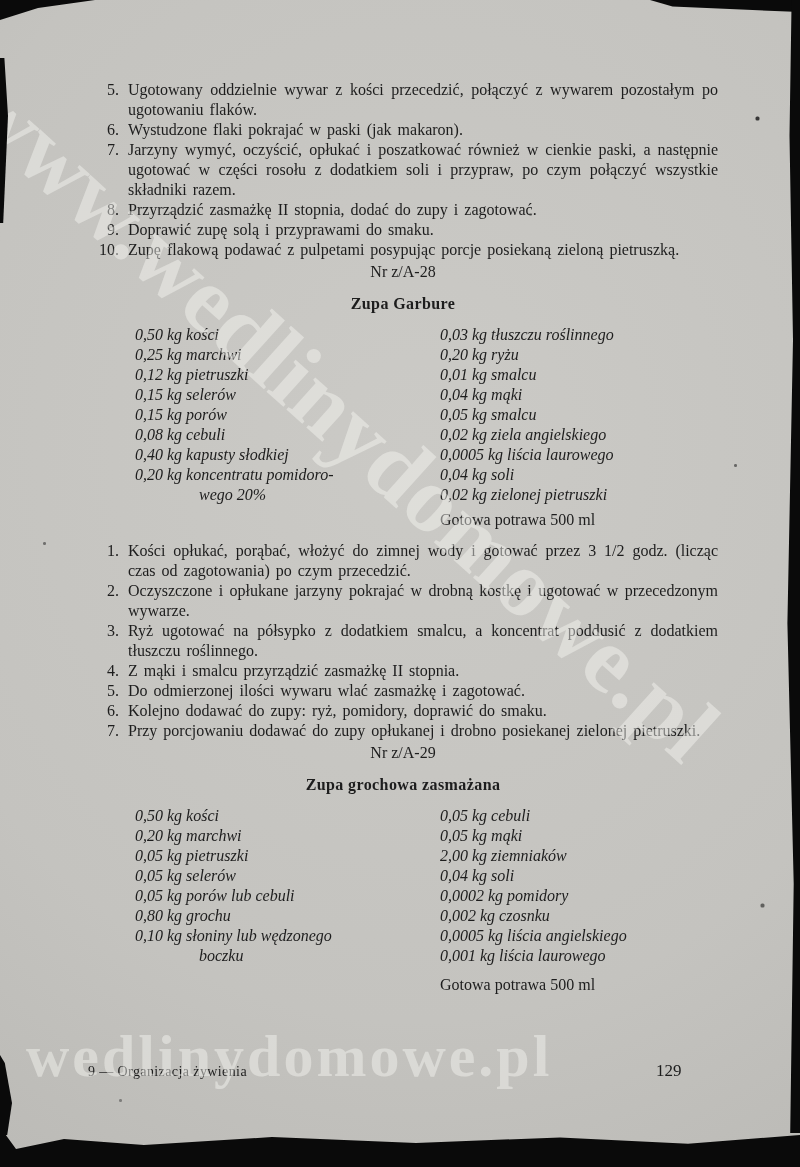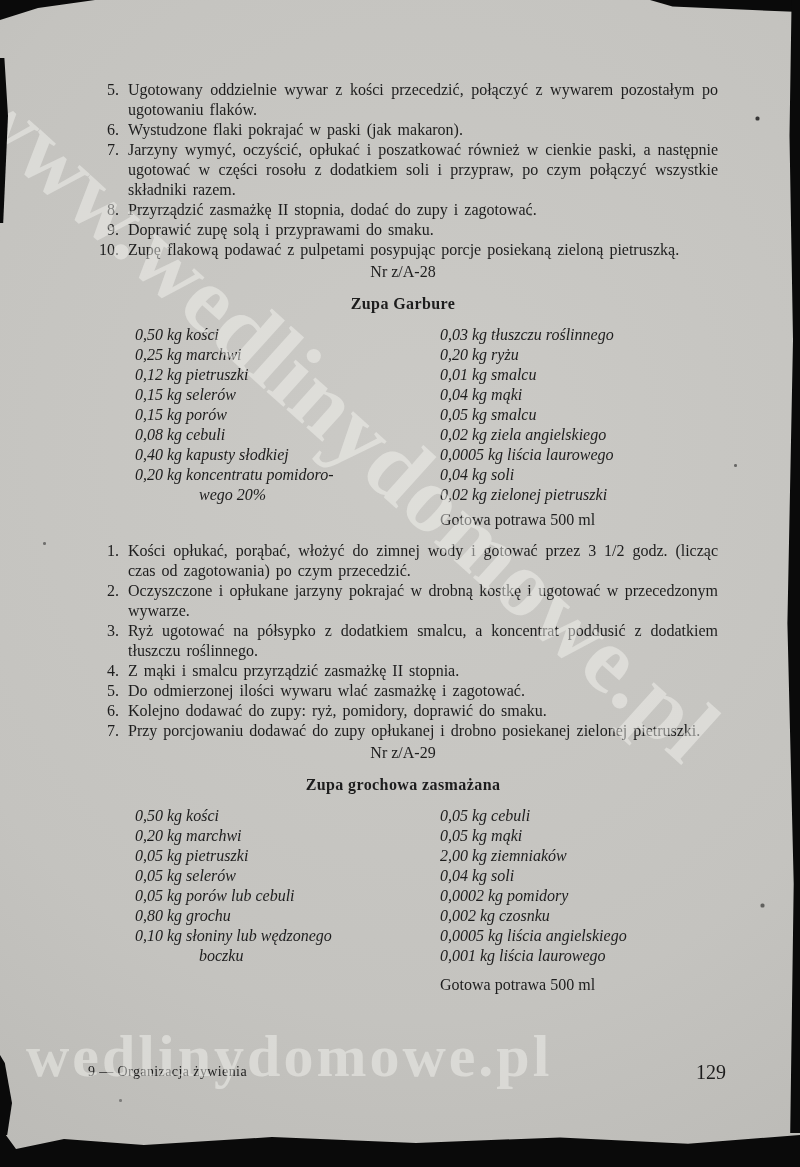--- a/index.html
+++ b/index.html
@@ -17,21 +17,21 @@
   .ingredients{display:flex;margin-top:11px;padding-left:47px;}
   .ing-left{flex:0 0 305px;width:305px;}
   .ing-right{flex:1;}
   .ing{font-style:italic;}
   .ing.indent{padding-left:64px;}
   .yield{margin-top:5px;padding-left:352px;}
   .yield.final{margin-top:9px;}
   .steps-block{margin-top:11px;}
   .mt-lg{}
   .footer-left{position:absolute;left:88px;top:1064px;font-size:14px;letter-spacing:.4px;z-index:1;}
-  .footer-page{position:absolute;left:696px;top:1061px;font-size:20px;z-index:1;}
+  .footer-page{position:absolute;left:656px;top:1061px;font-size:17px;z-index:1;}
   .wm{position:absolute;font-weight:bold;color:rgba(246,246,242,.46);white-space:nowrap;z-index:3;pointer-events:none;font-family:"Liberation Serif","DejaVu Serif",serif;}
   .wm-diagonal{left:18px;top:52px;font-size:94px;transform:rotate(42deg);transform-origin:0 0;}
   .wm-bottom{left:26px;top:1022px;font-size:60px;letter-spacing:3px;}
   .edge{position:absolute;background:#0a0a0a;z-index:4;}
   .edge-tl{top:0;left:0;width:95px;height:20px;clip-path:polygon(0 0,100% 0,40% 40%,0 100%);}
   .edge-left{top:58px;left:0;width:8px;height:165px;clip-path:polygon(0 0,55% 0,100% 35%,40% 100%,0 100%);}
   .edge-tr{top:0;right:0;width:150px;height:12px;clip-path:polygon(0 0,100% 0,100% 100%,15% 55%);}
   .edge-right{top:0;right:0;width:14px;height:1133px;clip-path:polygon(40% 0,100% 0,100% 100%,30% 100%,55% 78%,10% 55%,50% 30%,25% 12%);}
   .edge-bottom{bottom:0;left:0;width:100%;height:40px;clip-path:polygon(0 0,2% 55%,8% 30%,18% 45%,34% 25%,52% 40%,70% 26%,86% 42%,100% 20%,100% 100%,0 100%);}
   .edge-bl{bottom:32px;left:0;width:12px;height:80px;clip-path:polygon(0 0,40% 10%,100% 60%,60% 100%,0 100%);}

